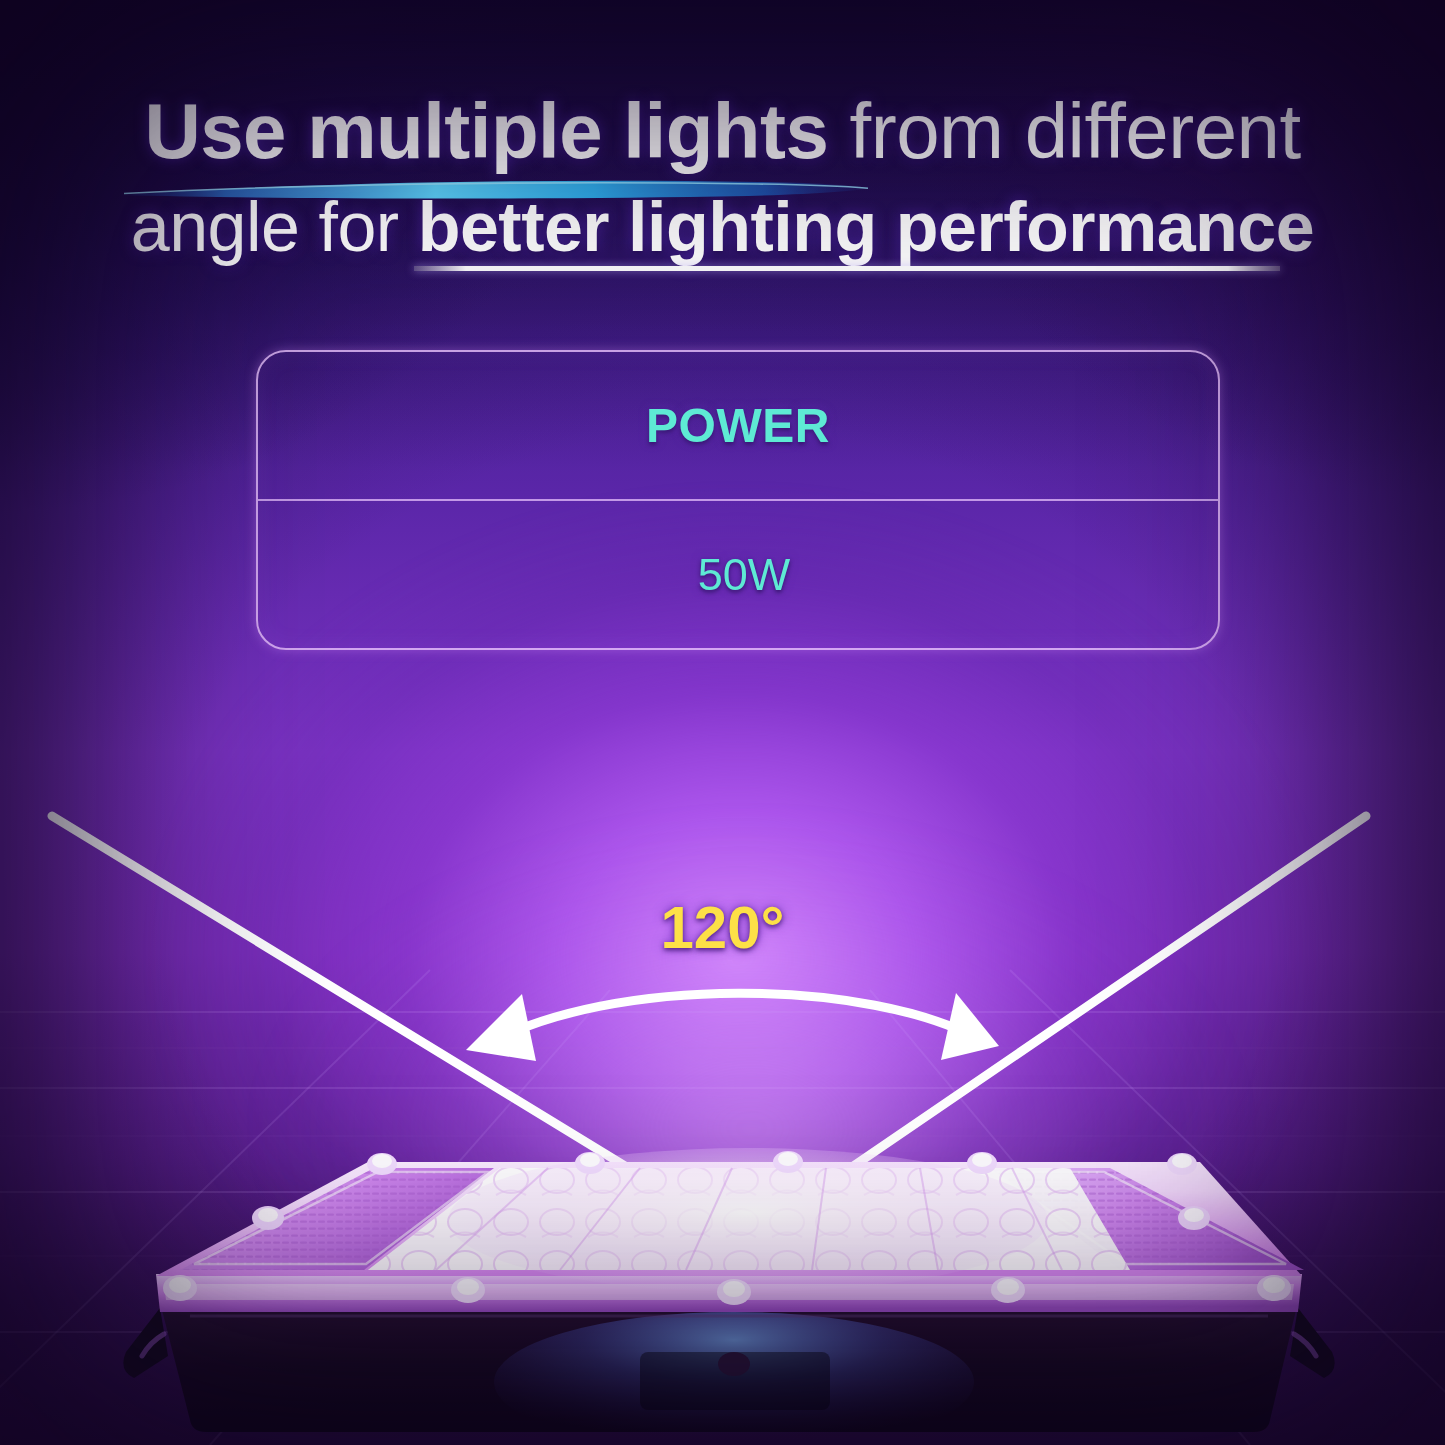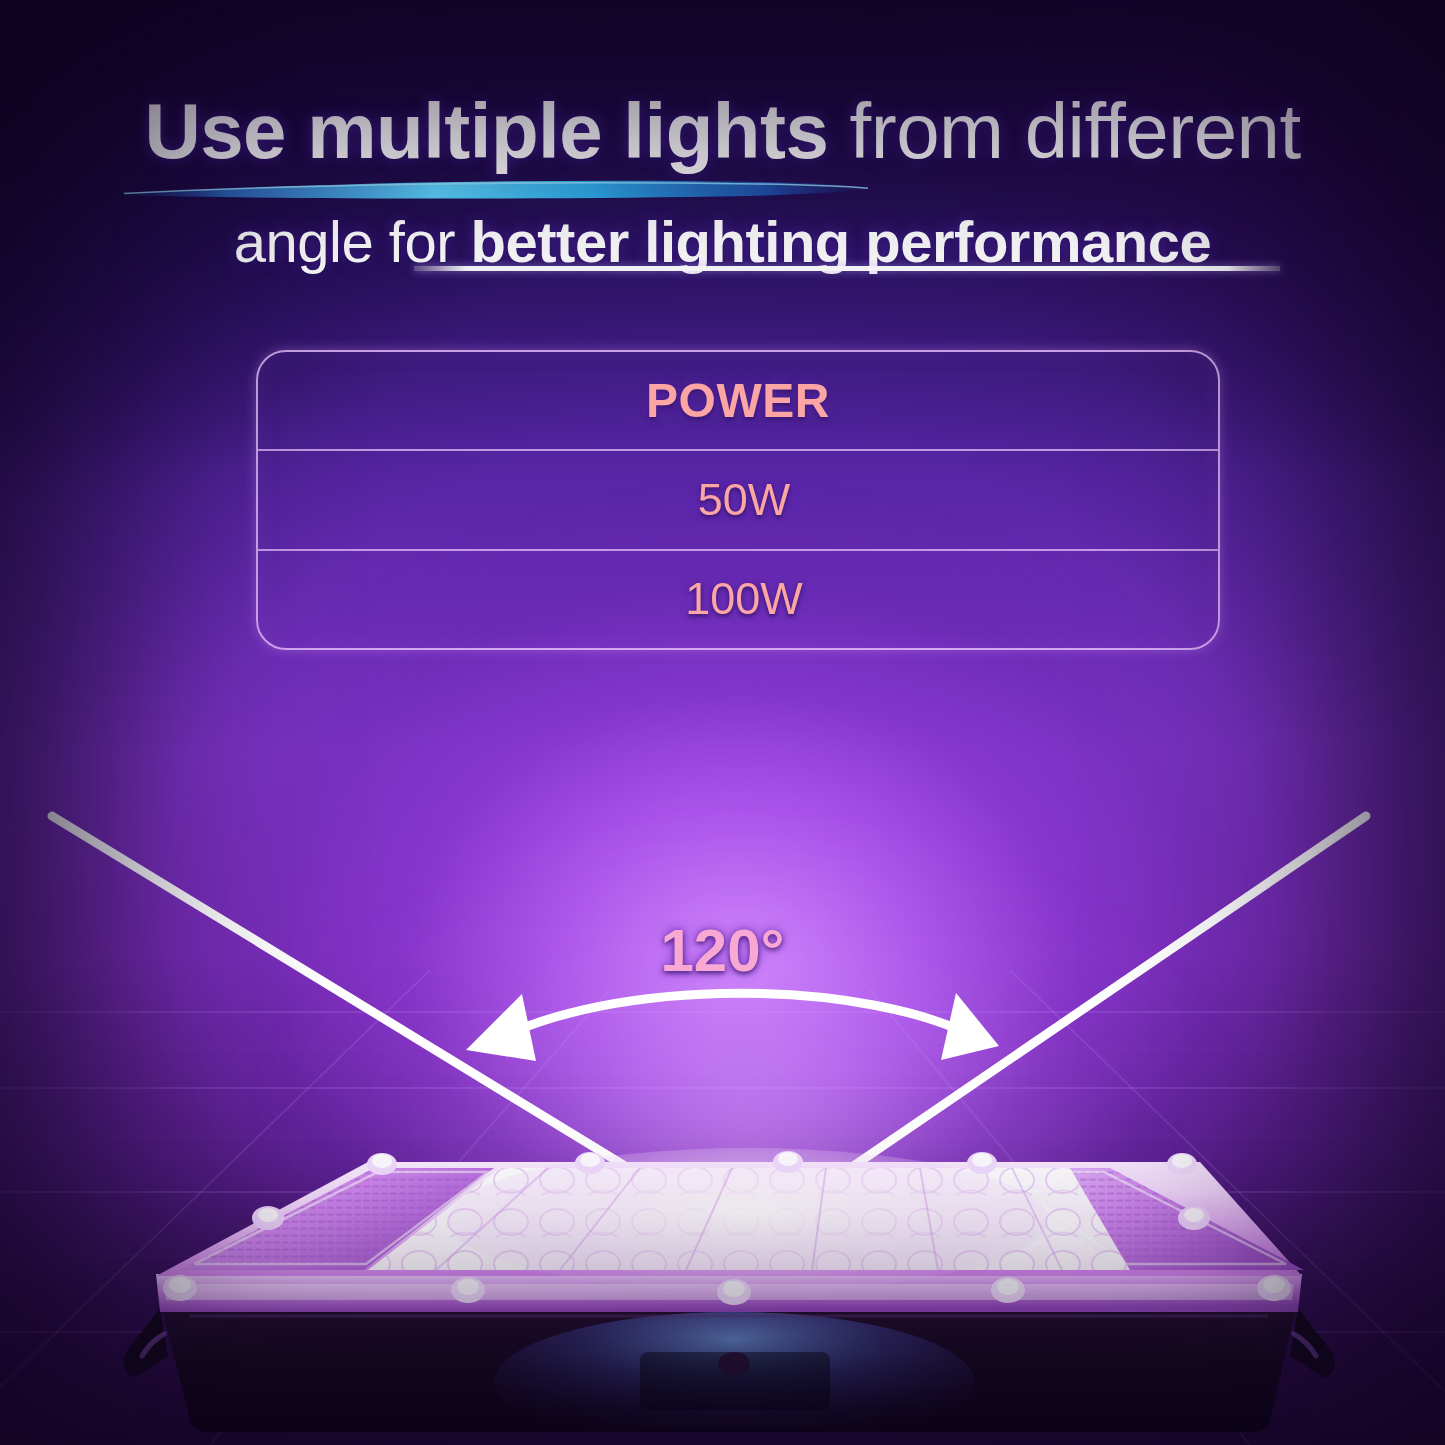--- a/index.html
+++ b/index.html
@@ -122,21 +122,21 @@
     color: #ffffff;
     line-height: 1.02;
     letter-spacing: -0.5px;
     text-shadow:
       0 0 14px rgba(80,40,170,0.85),
       0 2px 5px rgba(25,8,60,0.9);
     user-select: none;
   }
   .hl-line { white-space: nowrap; display: block; }
   .hl-line1 { font-size: 78px; }
-  .hl-line2 { font-size: 58px; margin-top: 40px; }
+  .hl-line2 { font-size: 70px; margin-top: 20px; }
   .hl-bold { font-weight: 700; }
   .hl-reg  { font-weight: 400; }
 
   .swoosh {
     position: absolute;
     left: 118px;
     top: 175px;
     width: 755px;
     height: 26px;
     pointer-events: none;
@@ -174,21 +174,21 @@
       inset 0 0 22px rgba(190,120,255,0.10);
     display: flex;
     flex-direction: column;
     overflow: hidden;
   }
   .spec-cell {
     flex: 1;
     display: flex;
     align-items: center;
     justify-content: center;
-    color: #fca5a5;
+    color: #5eead4;
     text-shadow:
       0 0 10px rgba(90,40,170,0.9),
       0 2px 4px rgba(30,10,70,0.85);
     user-select: none;
   }
   .spec-cell + .spec-cell {
     border-top: 2px solid rgba(236,198,255,0.72);
     padding-left: 12px;
   }
   .spec-head {
@@ -203,23 +203,23 @@
 
   
   .beams {
     position: absolute;
     inset: 0;
     pointer-events: none;
   }
   .angle-label {
     position: absolute;
     left: 0; right: 0;
-    top: 916px;
+    top: 893px;
     text-align: center;
-    color: #f9a8d4;
+    color: #fde047;
     font-size: 60px;
     font-weight: 700;
     text-shadow:
       0 0 12px rgba(110,45,190,0.9),
       0 2px 5px rgba(40,12,80,0.85);
     user-select: none;
   }
 
   
   .fixture {
@@ -290,21 +290,20 @@
     </svg>
   </div>
 
   <div class="uline"></div>
 
   <div class="spec-wrap">
 
     <div class="spec-box">
       <div class="spec-cell spec-head">POWER</div>
       <div class="spec-cell spec-val">50W</div>
-      <div class="spec-cell spec-val">100W</div>
     </div>
 
 
   </div>
 
   <div class="beams">
     <svg width="1445" height="1445" viewBox="0 0 1445 1445">
       <g stroke="#ffffff" stroke-width="9" stroke-linecap="round" fill="none">
         <line x1="52" y1="816" x2="743" y2="1238"></line>
         <line x1="1366" y1="816" x2="748" y2="1238"></line>

